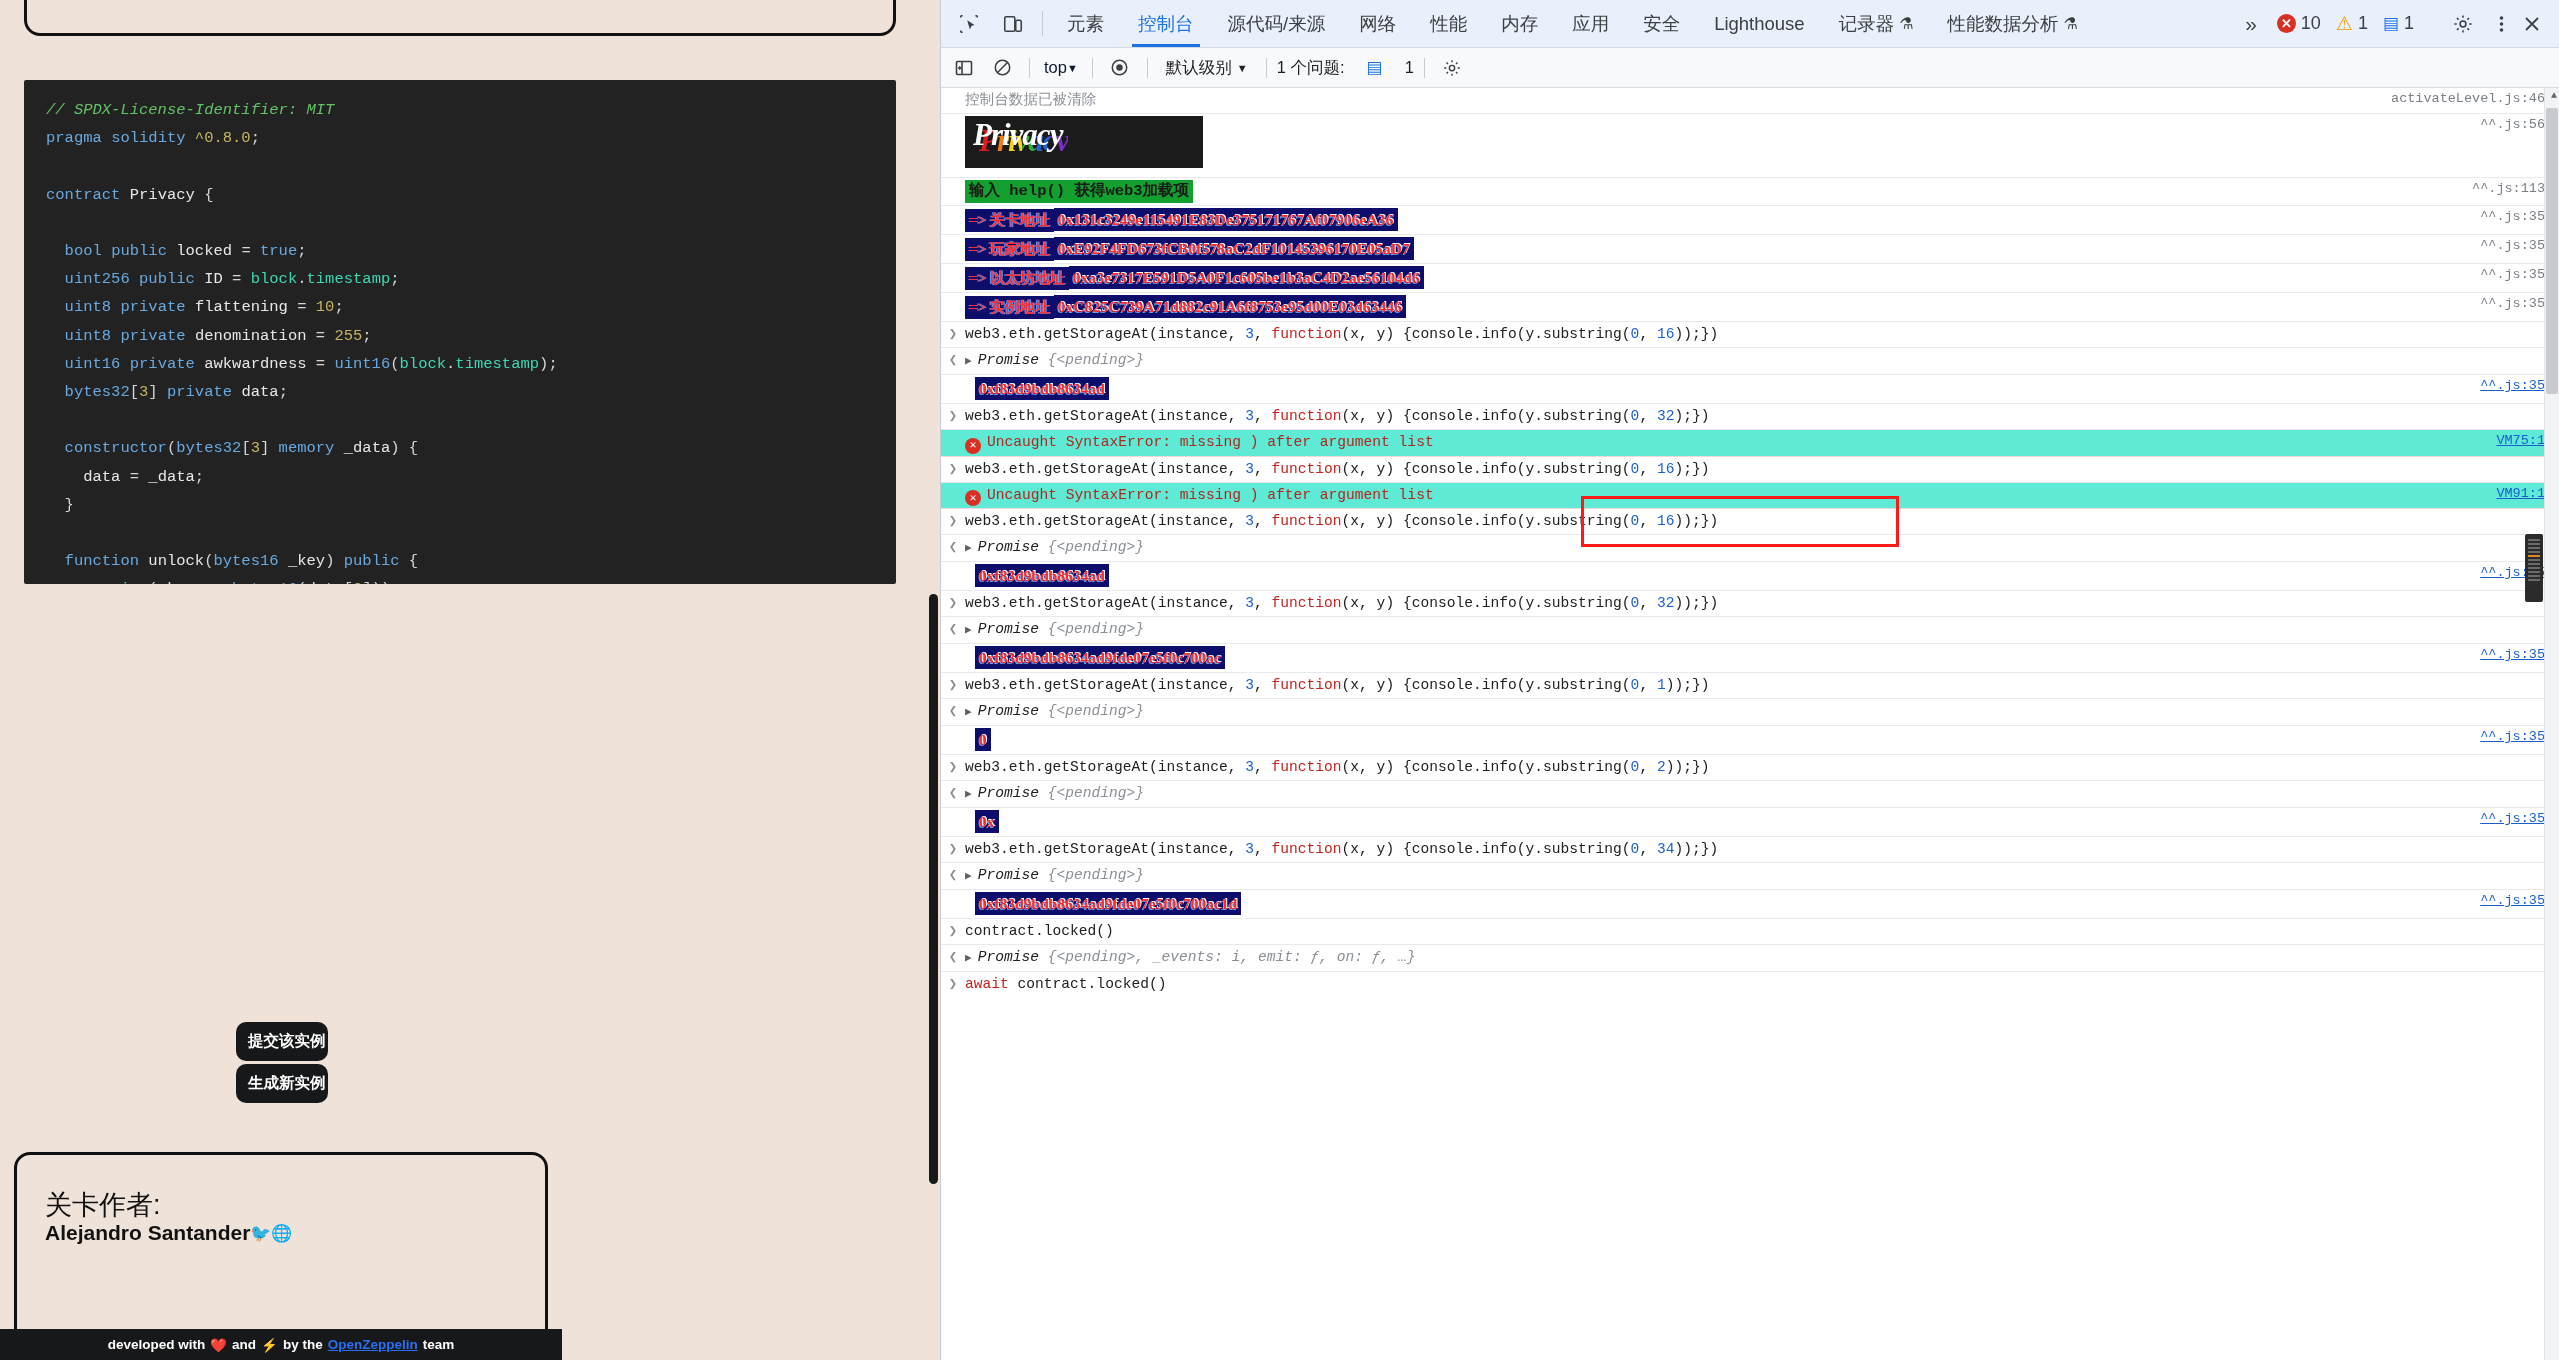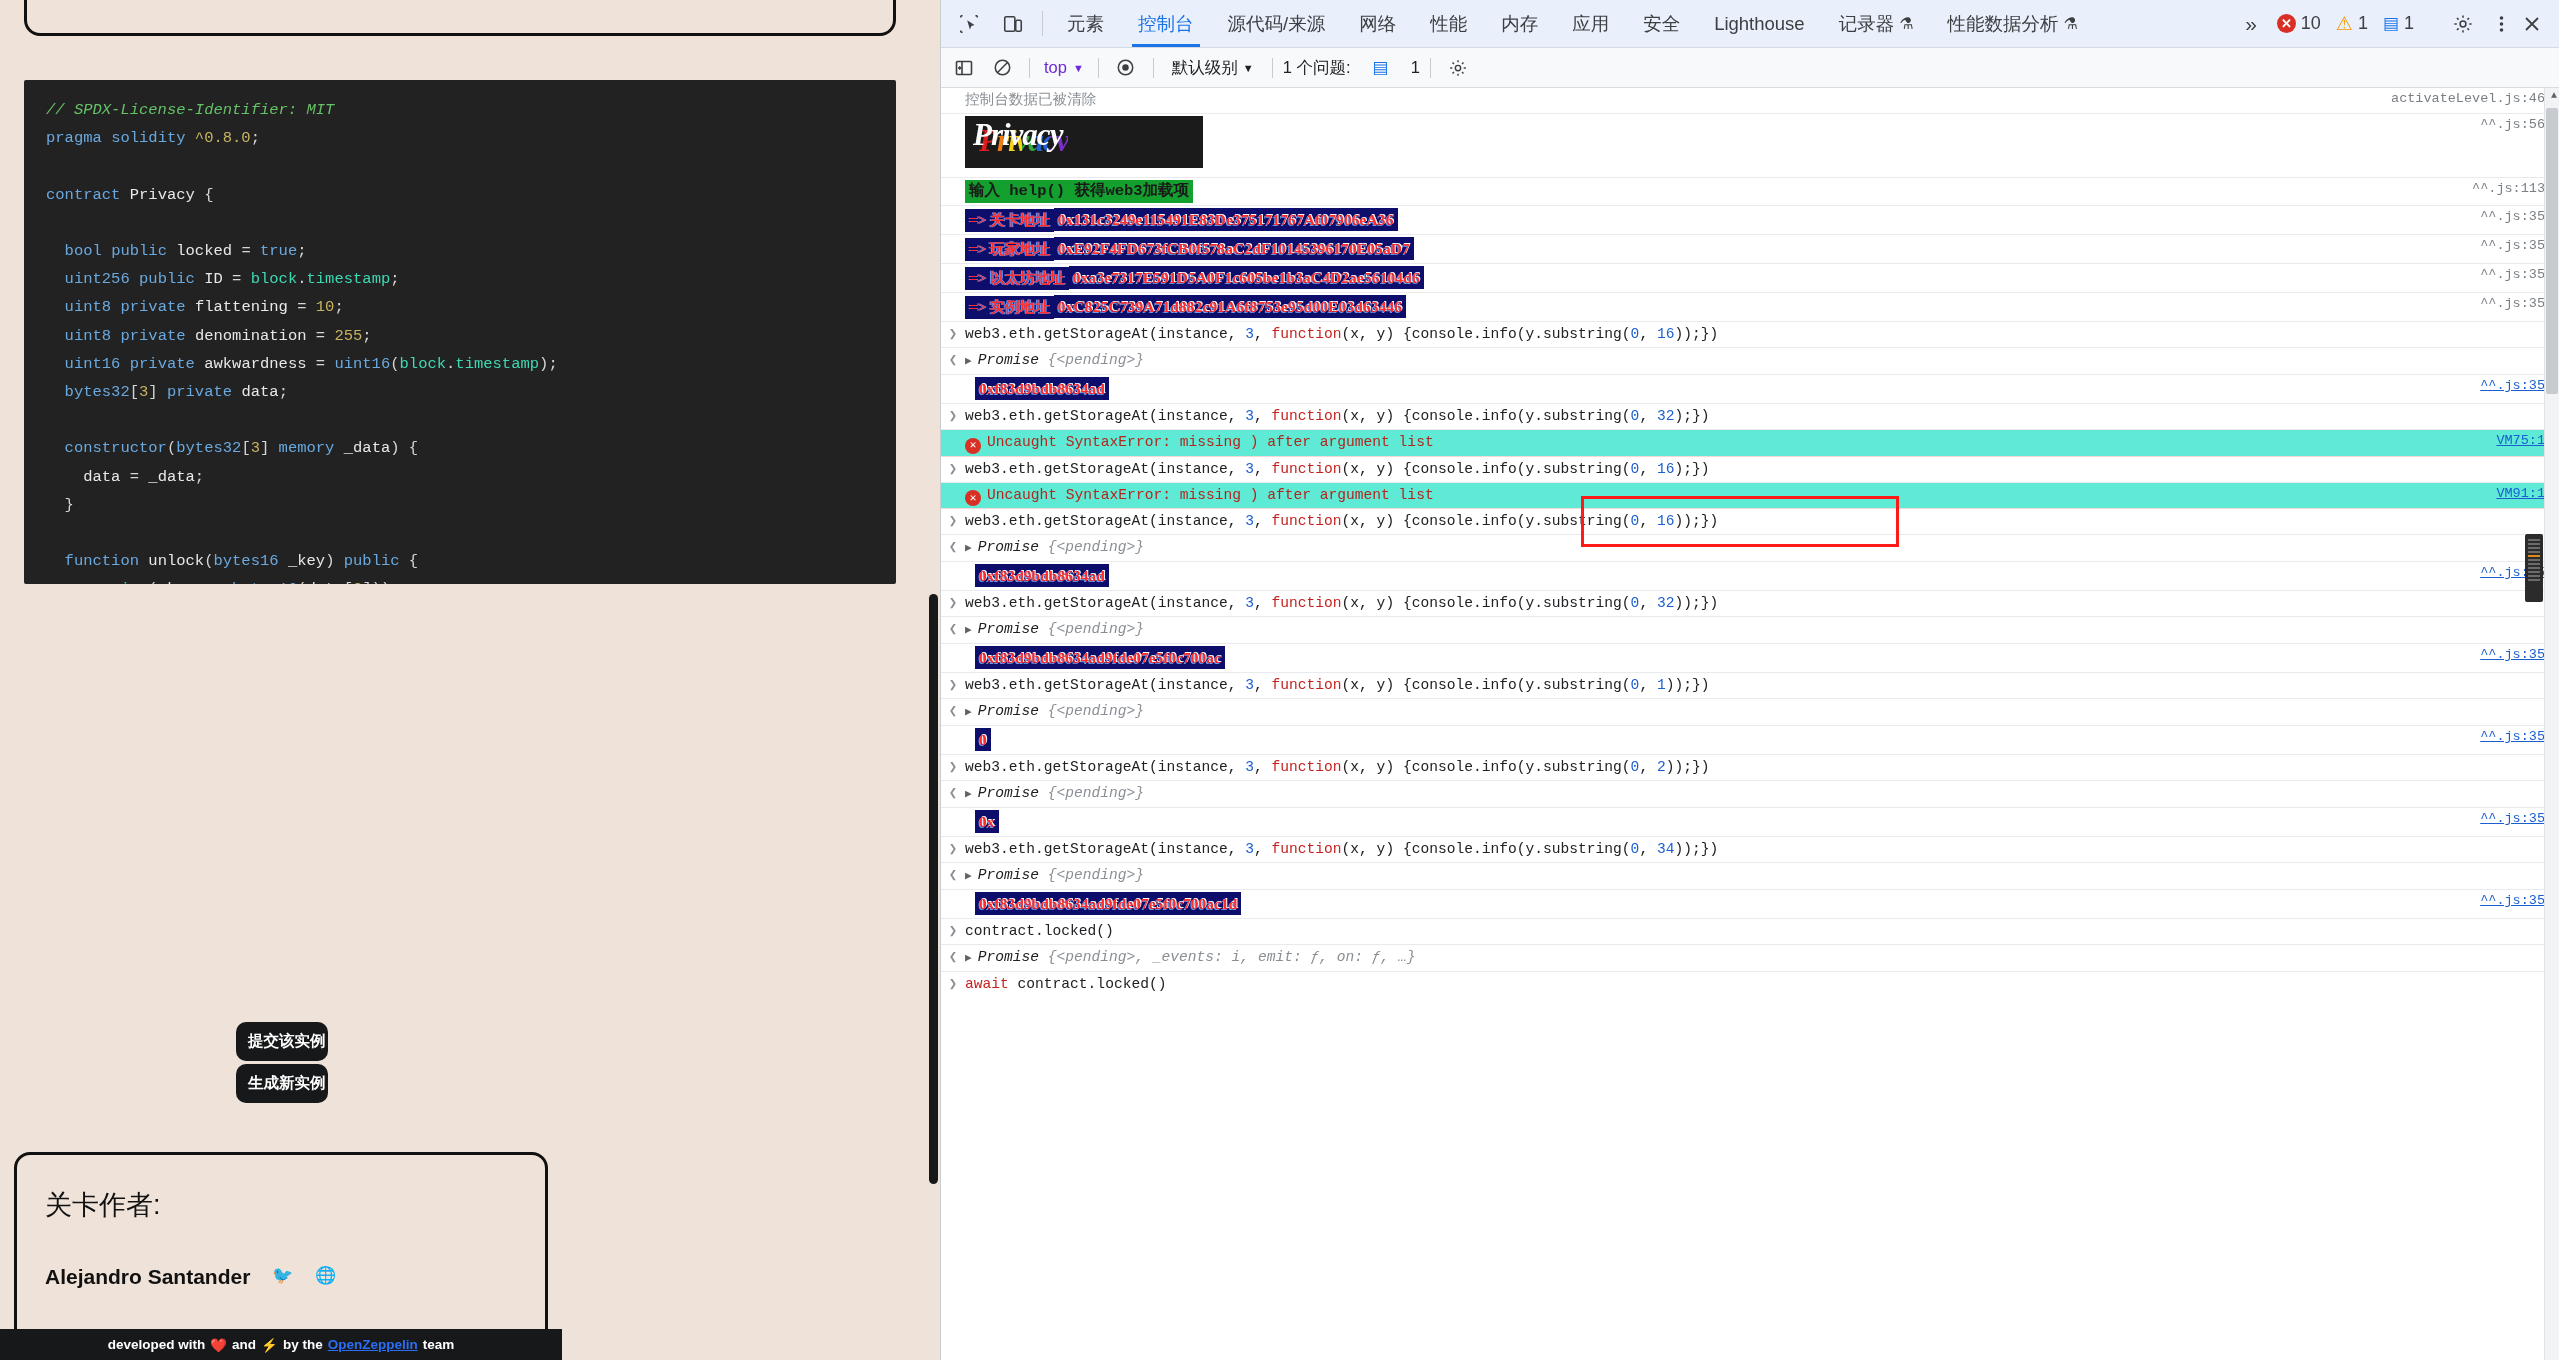--- a/index.html
+++ b/index.html
@@ -69,22 +69,22 @@
   .card-author {
     position: absolute; left: 14px; top: 1152px;
     width: 534px; height: 200px;
     border: 3px solid #111; border-radius: 16px;
     background: #EFE2D8;
     padding: 34px 28px 0 28px;
     overflow: hidden;
   }
   .author-title { font-size: 27px; font-weight: 400; color: #111; line-height: 1.2; }
   .author-name {
-    margin-top: 44px; font-size: 21px; font-weight: 700; color: #111;
-    display: flex; align-items: flex-start; gap: 22px;
+    font-size: 21px; font-weight: 700; color: #111;
+    display: flex; align-items: center; gap: 0;
   }
   .soc { font-size: 17px; }
 
   .page-footer {
     position: absolute; left: 0; bottom: 0;
     width: 562px; height: 31px;
     background: #17181a; color: #ffffff;
     display: flex; align-items: center; justify-content: center;
     font-size: 13.5px; font-weight: 700;
     gap: 5px;
@@ -156,22 +156,22 @@
   .dt-filterbar {
     height: 40px; min-height: 40px;
     background: #f8f9fa;
     border-bottom: 1px solid #dadce0;
     display: flex; align-items: center;
     padding: 0 10px 0 6px; gap: 4px;
   }
   .fb-icon { width: 34px; height: 34px; display: flex; align-items: center; justify-content: center; cursor: pointer; color: #3c4043; }
   .fb-sep { width: 1px; height: 20px; background: #c6cbd2; margin: 0 6px; }
   .ctx-select {
-    display: flex; align-items: center; gap: 6px;
-    font-size: 16.5px; color: #6d28d9; cursor: pointer; padding: 0 4px;
+    display: flex; align-items: center; 
+    font-size: 16.5px; color: #0f172a; cursor: pointer; padding: 0 4px;
   }
   .filter-input {
     flex: 1; min-width: 0; height: 24px;
     border: 1px solid #c4c7c5; border-radius: 4px;
     background: #ffffff;
     font-size: 15px; color: #202124;
     padding: 0 8px;
     font-family: "Liberation Sans", sans-serif;
   }
   .filter-input::placeholder { color: #8a8f95; }

